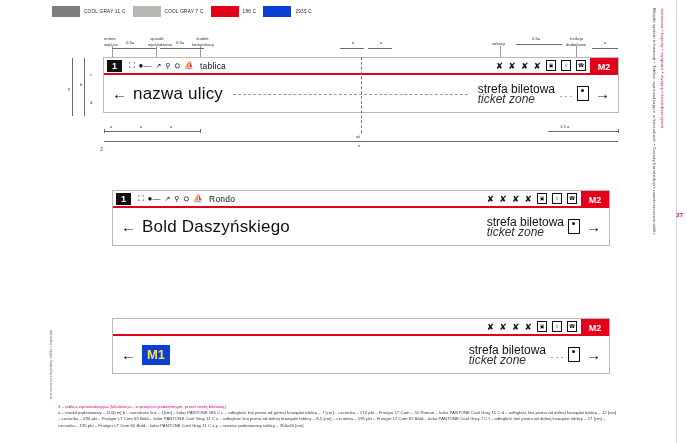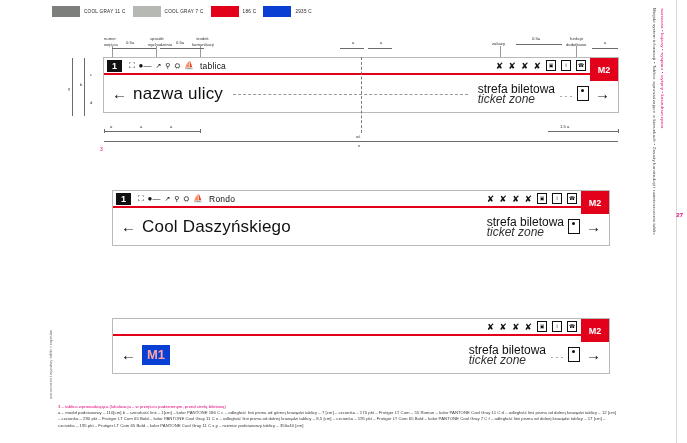--- a/index.html
+++ b/index.html
@@ -38,21 +38,21 @@
     position:relative;height:17px;border-bottom:2.2px solid #e2001a;
     display:flex;align-items:center;box-sizing:border-box;
   }
   .board .body{position:relative;height:37px;display:flex;align-items:center;}
 
   .linebox{
     width:15px;height:12px;background:#111;color:#fff;font-size:9px;font-weight:bold;
     display:flex;align-items:center;justify-content:center;margin-left:3px;
   }
   .m2{
-    position:absolute;right:0;top:0;height:23px;min-width:28px;background:#e2001a;color:#fff;
+    position:absolute;right:0;top:0;height:17px;min-width:28px;background:#e2001a;color:#fff;
     font-size:9px;font-weight:bold;display:flex;align-items:center;justify-content:center;padding:0 3px;
     box-sizing:border-box;
   }
   .topicons{display:flex;align-items:center;gap:4px;margin-left:7px;}
   .ic{font-size:8px;color:#111;line-height:1;}
   .ic.small{font-size:7px;}
   .topname{font-size:8.5px;margin-left:6px;color:#111;letter-spacing:.2px;}
   .rightgroup{position:absolute;right:32px;top:2px;display:flex;align-items:center;gap:5px;}
   .rightgroup .x{font-size:9px;color:#111;}
   .rightgroup .sq{
@@ -69,21 +69,21 @@
   .tkicons{display:flex;align-items:center;gap:3px;margin-right:6px;}
   .tkicons .manbox{
     width:10px;height:13px;border:0.7px solid #111;position:relative;
   }
   .tkicons .manbox:after{
     content:"";position:absolute;left:3px;top:2px;width:3px;height:3px;border-radius:50%;background:#111;
   }
   .dotrow{font-size:8px;letter-spacing:1px;color:#111;}
 
   .m1blue{
-    width:26px;height:18px;background:#0a3fd4;color:#fca5a5;border:1.2px solid #0a3fd4;
+    width:26px;height:18px;background:#0a3fd4;color:#fde047;border:1.2px solid #0a3fd4;
     font-size:13px;font-weight:bold;display:flex;align-items:center;justify-content:center;
   }
 
   
   .dim{position:absolute;font-size:4.2px;color:#333;white-space:nowrap;}
   .dimline{position:absolute;background:#6b6b6b;}
   .h1{height:0.5px;}
   .v1{width:0.5px;}
   .tick{position:absolute;width:0.5px;height:4px;background:#6b6b6b;}
   .lead{position:absolute;width:0.5px;background:#9a9a9a;}
@@ -238,21 +238,21 @@
       <span class="x">✘</span>
       <span class="x">✘</span>
       <span class="sq">▣</span>
       <span class="sq">i</span>
       <span class="sq">☎</span>
     </div>
     <div class="m2">M2</div>
   </div>
   <div class="body">
     <span class="arrow-left">←</span>
-    <span class="street">Cool Daszyńskiego</span>
+    <span class="street">Bold Daszyńskiego</span>
     <span class="ticket">
       <span>strefa biletowa</span><br>
       <span class="zone">ticket zone</span>
     </span>
     <span class="tkicons">
       <span class="manbox"></span>
     </span>
     <span class="arrow-right">→</span>
   </div>
 </div>

